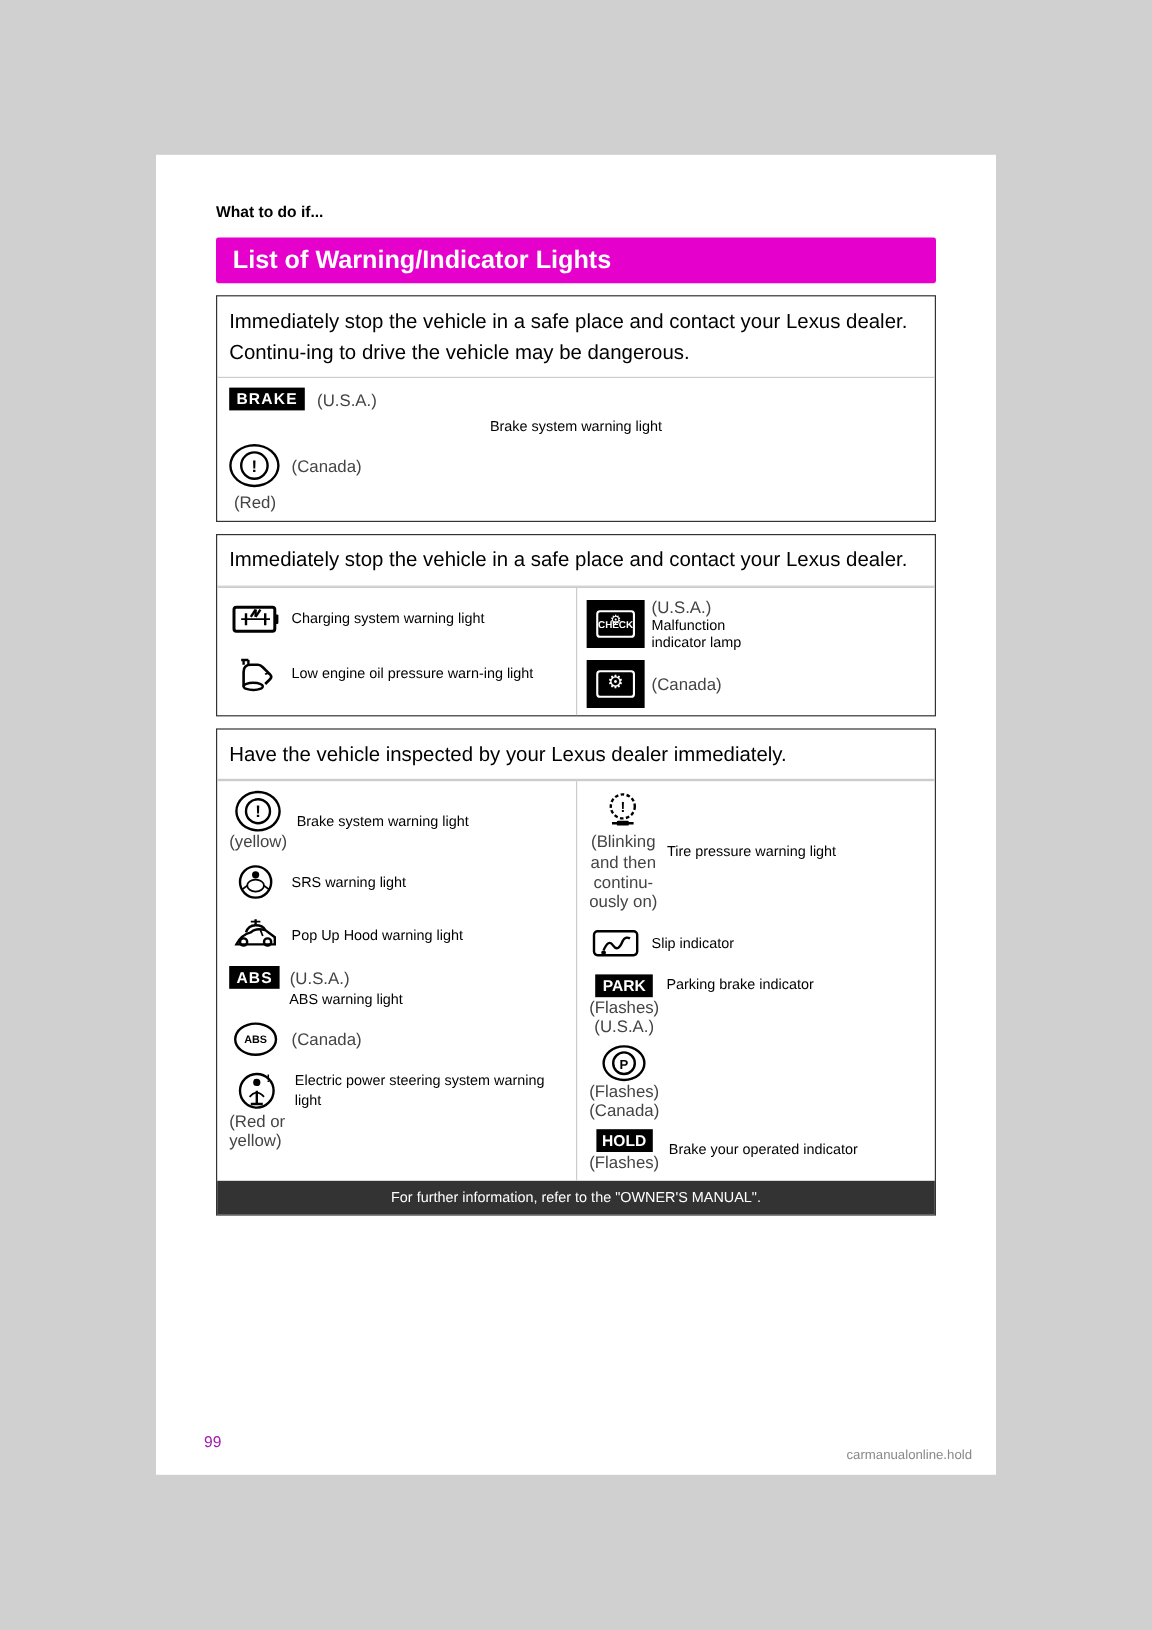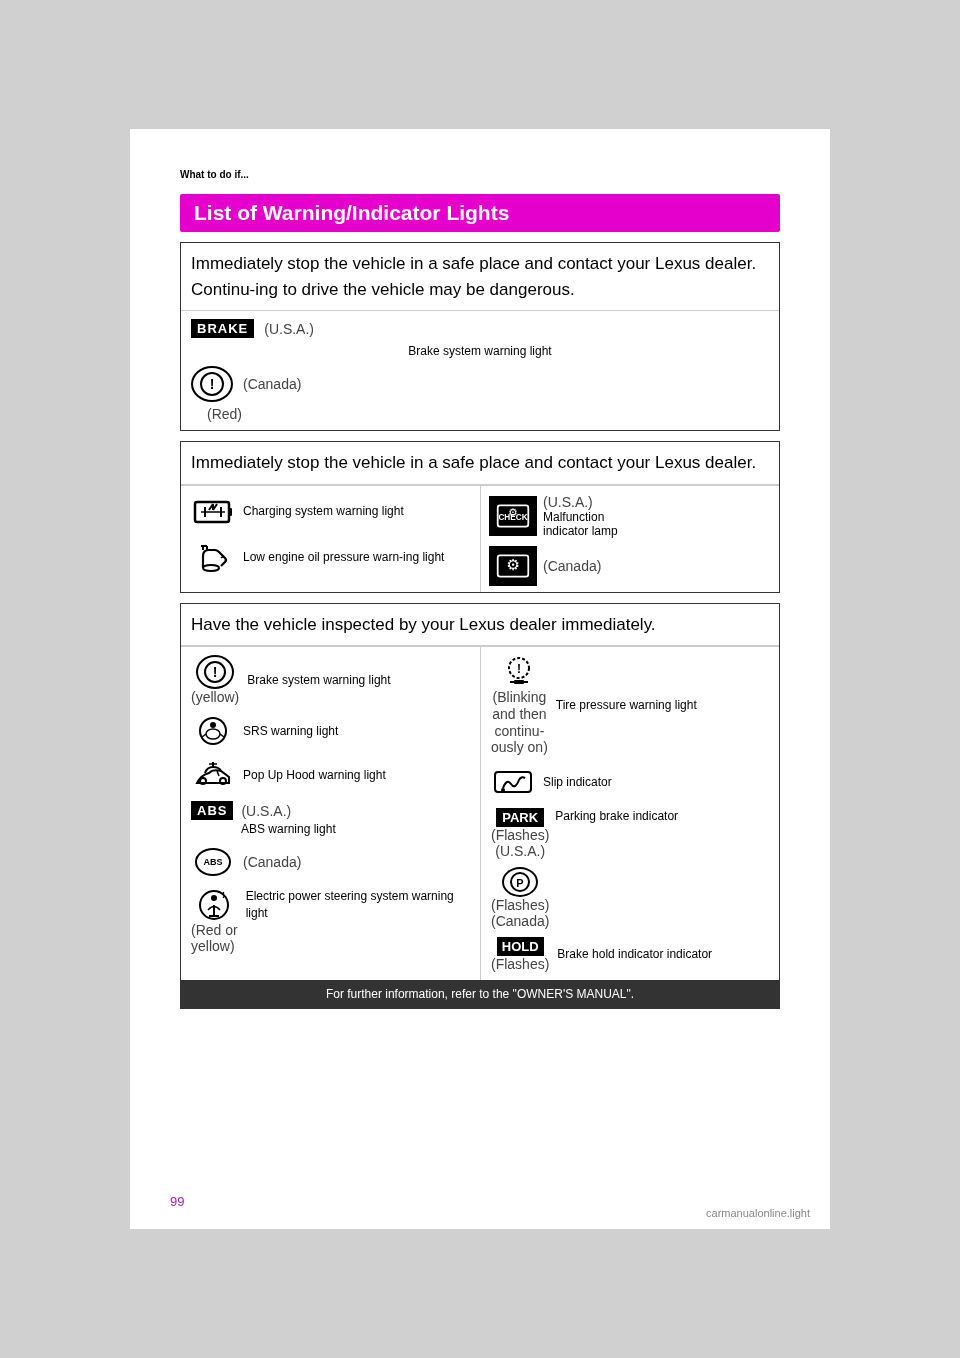--- a/index.html
+++ b/index.html
@@ -28,21 +28,21 @@
       color: #a21caf;
     }
     .watermark {
       position: absolute;
       bottom: 10px;
       right: 20px;
       font-size: 11px;
       color: #888;
     }
     .section-title {
-      font-size: 10px;
+      font-size: 13px;
       font-weight: bold;
       margin-bottom: 14px;
     }
     .header-bar {
       background: #e600cc;
       color: white;
       font-size: 21px;
       font-weight: bold;
       padding: 7px 14px;
       margin-bottom: 10px;
@@ -148,21 +148,21 @@
       <div style="text-align:center; font-size:12px; padding: 2px 0;">Brake system warning light</div>
       <div style="display:flex; align-items:center; gap: 10px; margin-top:2px;">
         <div style="width:42px; height:36px; border: 2px solid black; border-radius:50%; display:flex; align-items:center; justify-content:center;">
           <svg width="26" height="26" viewBox="0 0 26 26">
             <circle cx="13" cy="13" r="11" fill="none" stroke="black" stroke-width="2"></circle>
             <text x="13" y="18" text-anchor="middle" font-size="14" font-weight="bold" fill="black">!</text>
           </svg>
         </div>
         <span class="small-note">(Canada)</span>
       </div>
-      <span class="small-note" style="margin-left:16px">(Red)</span>
+      <span class="small-note" style="margin-left:4px">(Red)</span>
     </div>
   </div>
 
   <div class="section-box">
     <div class="section-warn-text">Immediately stop the vehicle in a safe place and contact your Lexus dealer.</div>
     <div style="display:grid; grid-template-columns:1fr 1fr; border-top: 1px solid #ccc;">
       <div style="padding: 8px 10px; display:flex; flex-direction:column; gap:10px;">
         <div class="item-row">
           <div class="icon-box">
             <svg width="40" height="32" viewBox="0 0 40 32">
@@ -358,24 +358,24 @@
             <span class="small-note">(Flashes)</span>
             <span class="small-note">(Canada)</span>
           </div>
         </div>
 
         <div class="item-row">
           <div style="display:flex; flex-direction:column; align-items:center;">
             <span class="hold-icon">HOLD</span>
             <span class="small-note">(Flashes)</span>
           </div>
-          <span class="item-desc">Brake hold indicator indicator</span>
+          <span class="item-desc">Brake your operated indicator</span>
         </div>
 
       </div>
     </div>
 
     <div class="footer-bar">For further information, refer to the "OWNER'S MANUAL".</div>
   </div>
 
   <div class="page-number">99</div>
-  <div class="watermark">carmanualonline.light</div>
+  <div class="watermark">carmanualonline.hold</div>
 </div>
 
 </body></html>

